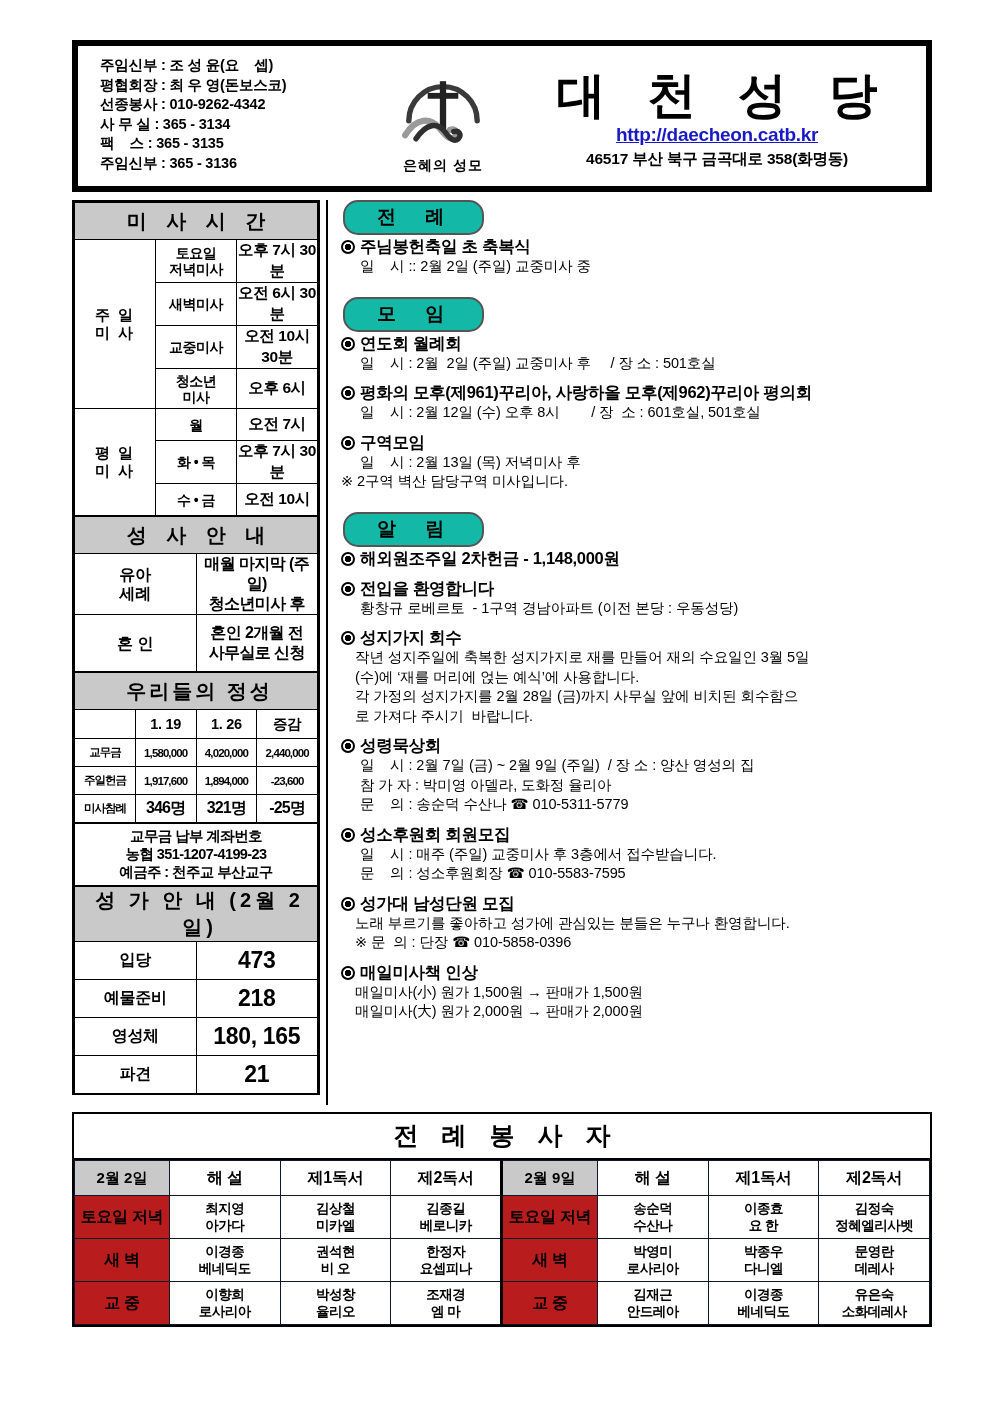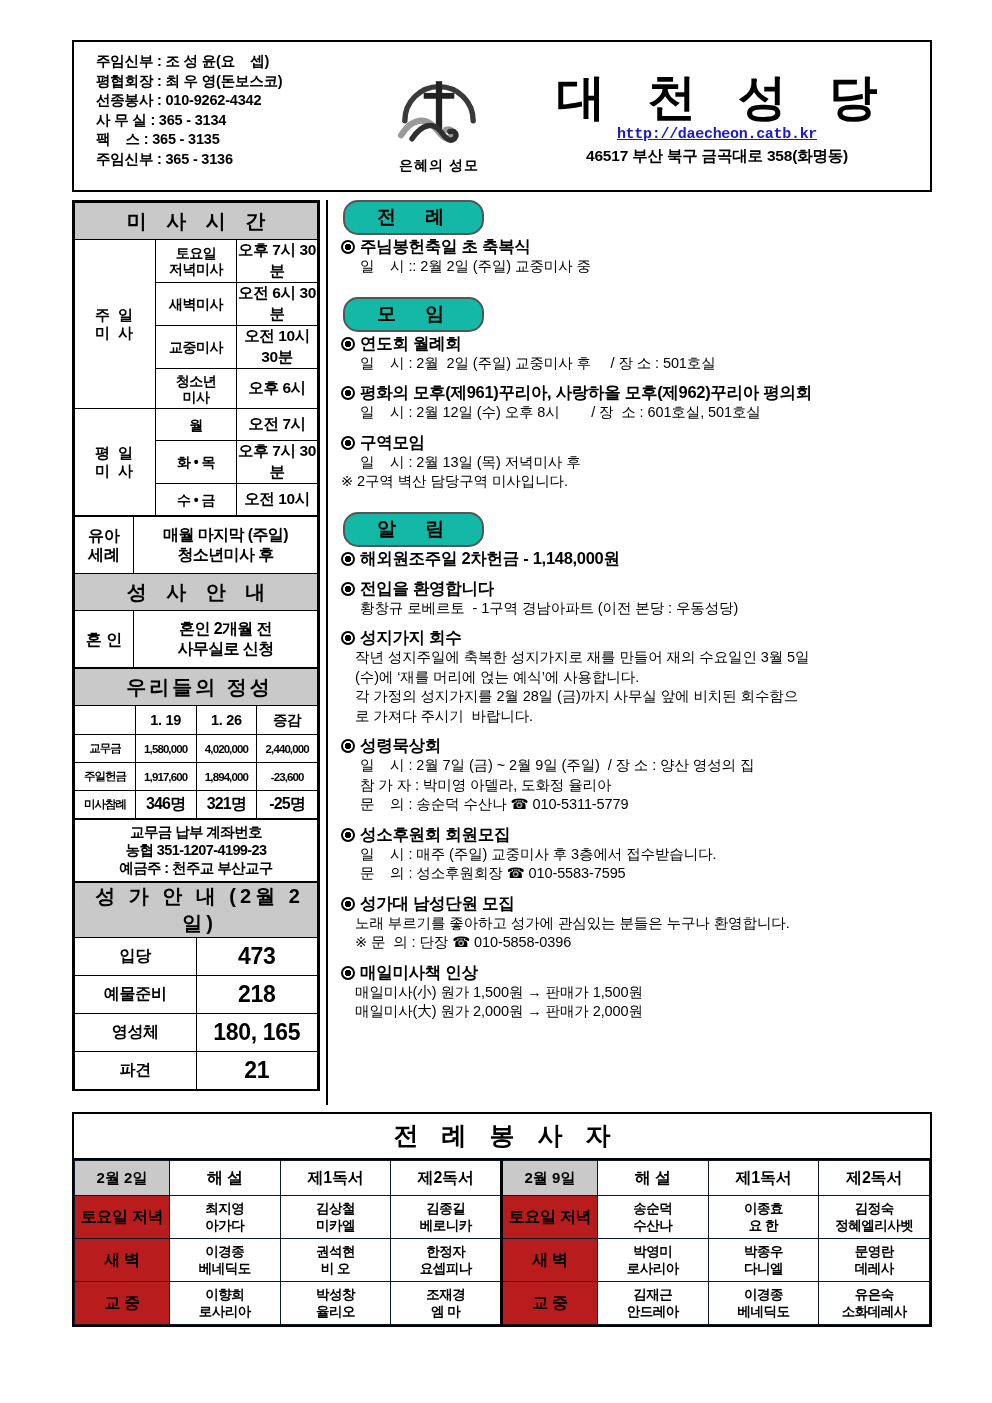--- a/index.html
+++ b/index.html
@@ -11,21 +11,21 @@
   }
   .page{
     position:relative;
     width:992px;height:1403px;
     box-sizing:border-box;
     padding:40px 60px 40px 72px;
   }
 
   
   .header{
-    border:2px solid #000000;
+    border:6px solid #000000;
     height:152px;
     display:flex;
     align-items:stretch;
     box-sizing:border-box;
     margin-bottom:8px;
   }
   .hdr-left{
     width:300px;
     padding:10px 0 0 22px;
     box-sizing:border-box;
@@ -59,27 +59,26 @@
     padding-top:4px;
   }
   .church-name{
     font-size:49px;
     font-weight:bold;
     letter-spacing:14px;
     line-height:56px;
     padding-left:14px;
   }
   .church-url{
-    font-size:15px;
+    font-size:19px;
     color:#1919c6;
     text-decoration:underline;
     font-weight:bold;
     letter-spacing:-0.3px;
     margin-top:1px;
-    font-family:Liberation Mono, monospace;
   }
   .church-addr{
     font-size:15.5px;
     font-weight:bold;
     letter-spacing:-0.2px;
     margin-top:3px;
   }
 
   
   .body-row{display:flex;align-items:flex-start;gap:6px;}
@@ -304,25 +303,25 @@
         <tr class="row-h">
           <td class="lbl-m">수 • 금</td>
           <td class="val-m">오전 10시</td>
         </tr>
       </tbody>
           </table>
 
       <table class="tb">
         <tbody>
               <tr>
+          <td class="sec-head" colspan="2">성  사  안  내</td>
+        </tr>
+        <tr>
           <td class="sac-lbl" style="height:56px">유아<br>세례</td>
           <td class="sac-val">매월 마지막 (주일)<br>청소년미사 후</td>
-        </tr>
-        <tr>
-          <td class="sec-head" colspan="2">성  사  안  내</td>
         </tr>
         <tr>
           <td class="sac-lbl" style="height:56px">혼 인</td>
           <td class="sac-val">혼인 2개월 전<br>사무실로 신청</td>
         </tr>
       </tbody>
           </table>
 
       <table class="tb">
         <tbody>

